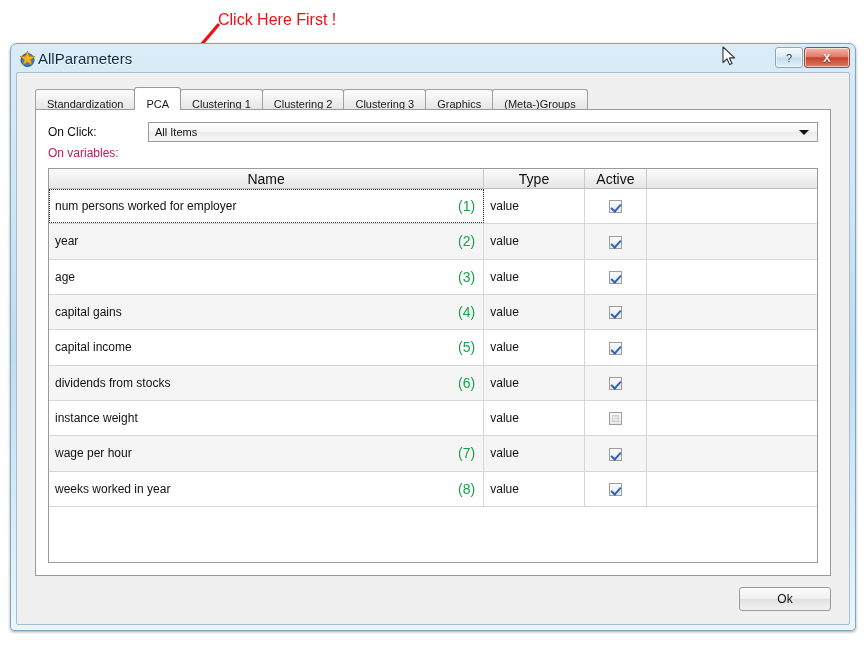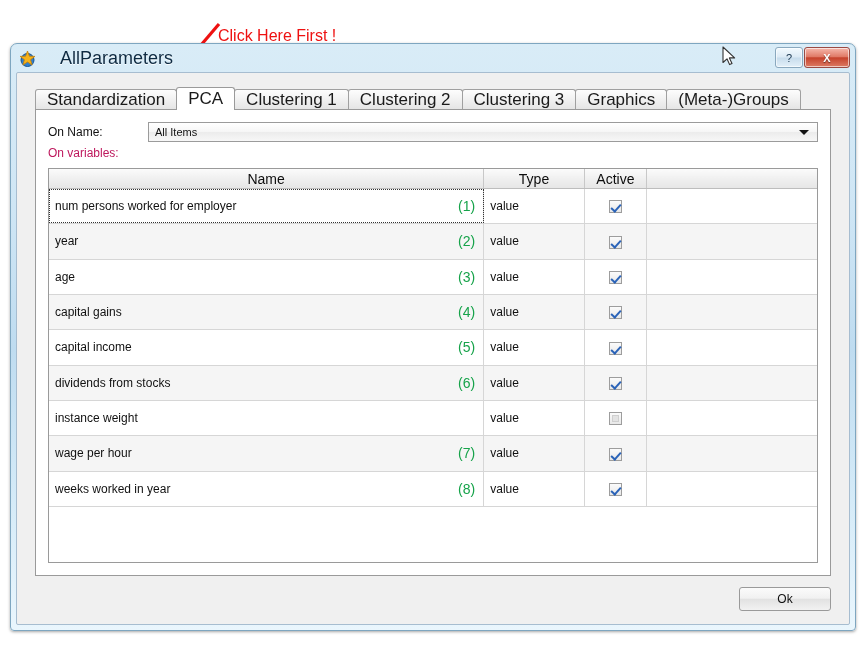--- a/index.html
+++ b/index.html
@@ -35,22 +35,22 @@
     box-sizing: border-box;
   }
   .titlebar {
     position: relative;
     height: 28px;
     display: flex; align-items: center;
     padding-left: 8px;
   }
   .win-icon { width: 17px; height: 17px; position: relative; flex: 0 0 auto; }
   .win-title {
-    font-size: 18px; color: #0d2a42;
-    margin-left: 24px;
+    font-size: 15px; color: #0d2a42;
+    margin-left: 2px;
     text-shadow: 0 1px 0 rgba(255,255,255,.85);
   }
   .winbtns { position: absolute; right: 5px; top: 3px; display: flex; gap: 1px; }
   .wb {
     width: 26px; height: 19px;
     border: 1px solid #8aa8be;
     border-radius: 3px;
     display: flex; align-items: center; justify-content: center;
     font-size: 11px; color: #19364f;
     background: linear-gradient(to bottom,#f3fafe 0%, #dceaf5 48%, #c7dcec 52%, #e3f0f9 100%);
@@ -76,22 +76,22 @@
 
   
   .tabstrip {
     position: absolute; left: 18px; top: 14px; right: 18px;
     height: 23px;
     display: flex; align-items: flex-end;
   }
   .tab {
     height: 21px;
     padding: 0 11px;
-    display: flex; align-items: center;
-    font-size: 17px; color: #1a1a1a;
+    display: flex; align-items: flex-end;
+    font-size: 11px; color: #1a1a1a;
     border: 1px solid #a0a0a0;
     border-bottom: none;
     background: linear-gradient(to bottom,#fdfdfd 0%, #f2f2f2 45%, #e4e4e4 100%);
     border-radius: 3px 3px 0 0;
     margin-right: -1px;
     box-sizing: border-box;
   }
   .tab.active {
     height: 23px;
     background: #ffffff;
@@ -229,21 +229,21 @@
 
     <path d="M645,330 L592,384" stroke="#ee1111" stroke-width="3.2" fill="none" marker-end="url(#ah)"></path>
 
     <ellipse cx="570" cy="397" rx="22" ry="15" stroke="#ee1111" stroke-width="3.2" fill="none"></ellipse>
 
     <path d="M800,588 L772,540" stroke="#ee1111" stroke-width="3.2" fill="none" marker-end="url(#ah)"></path>
 
     <ellipse cx="789" cy="604" rx="25" ry="16" stroke="#ee1111" stroke-width="3.2" fill="none"></ellipse>
   </svg>
 
-  <div class="annot" style="left:218px; top:24px;">Click Here First !</div>
+  <div class="annot" style="left:218px; top:8px;">Click Here First !</div>
   <div class="annot" style="left:640px; top:288px;">
     <div>Click Here to</div>
     <div>Disable</div>
   </div>
   <div class="annot" style="left:625px; top:515px;">Click Here to finish</div>
 
   <div class="window">
 
     <div class="titlebar">
       <span class="win-icon">
@@ -281,21 +281,21 @@
             <span>Graphics</span>
           </div>
         <div class="tab">
             <span>(Meta-)Groups</span>
           </div>
       </div>
 
       <div class="tabpanel">
 
         <div class="row-items">
-          <span class="lbl lbl-items">On Name:</span>
+          <span class="lbl lbl-items">On Click:</span>
           <span class="combo">
             <span>All Items</span>
             <span class="caret"></span>
           </span>
         </div>
 
         <div class="lbl lbl-vars">On variables:</div>
 
         <div class="tablewrap">
           <table class="vars">

